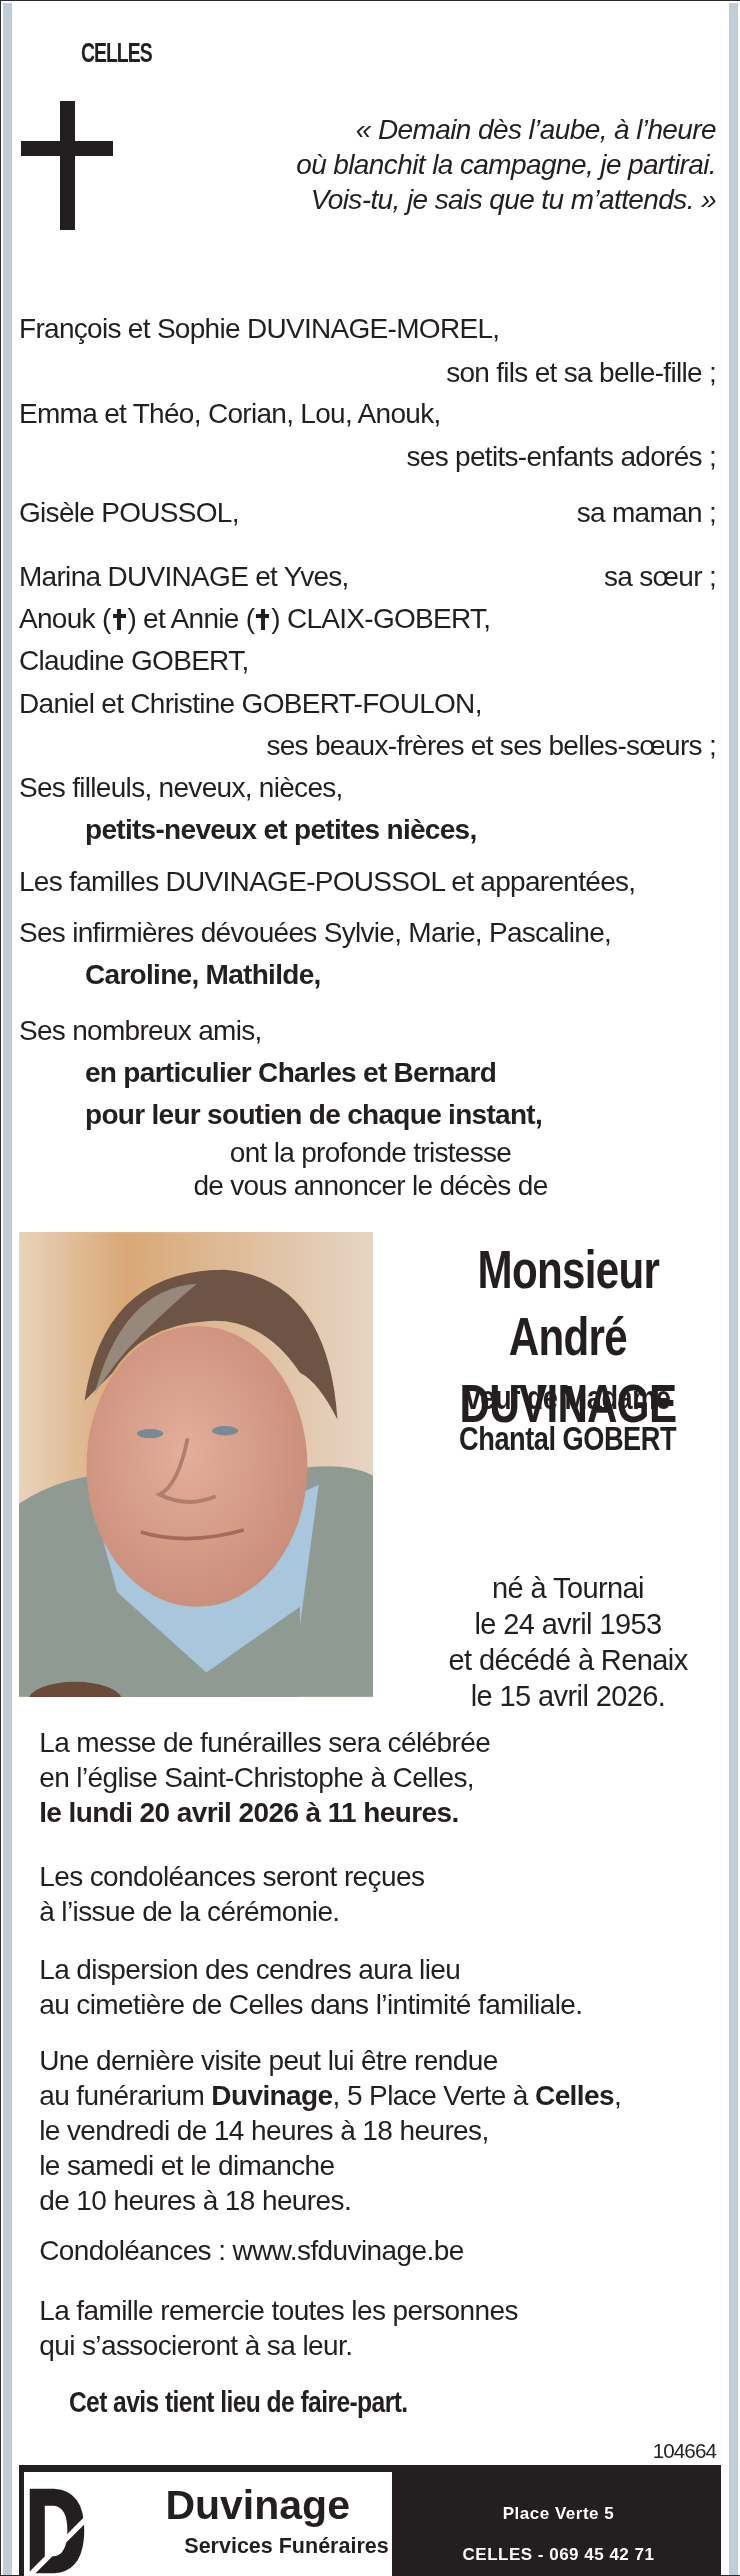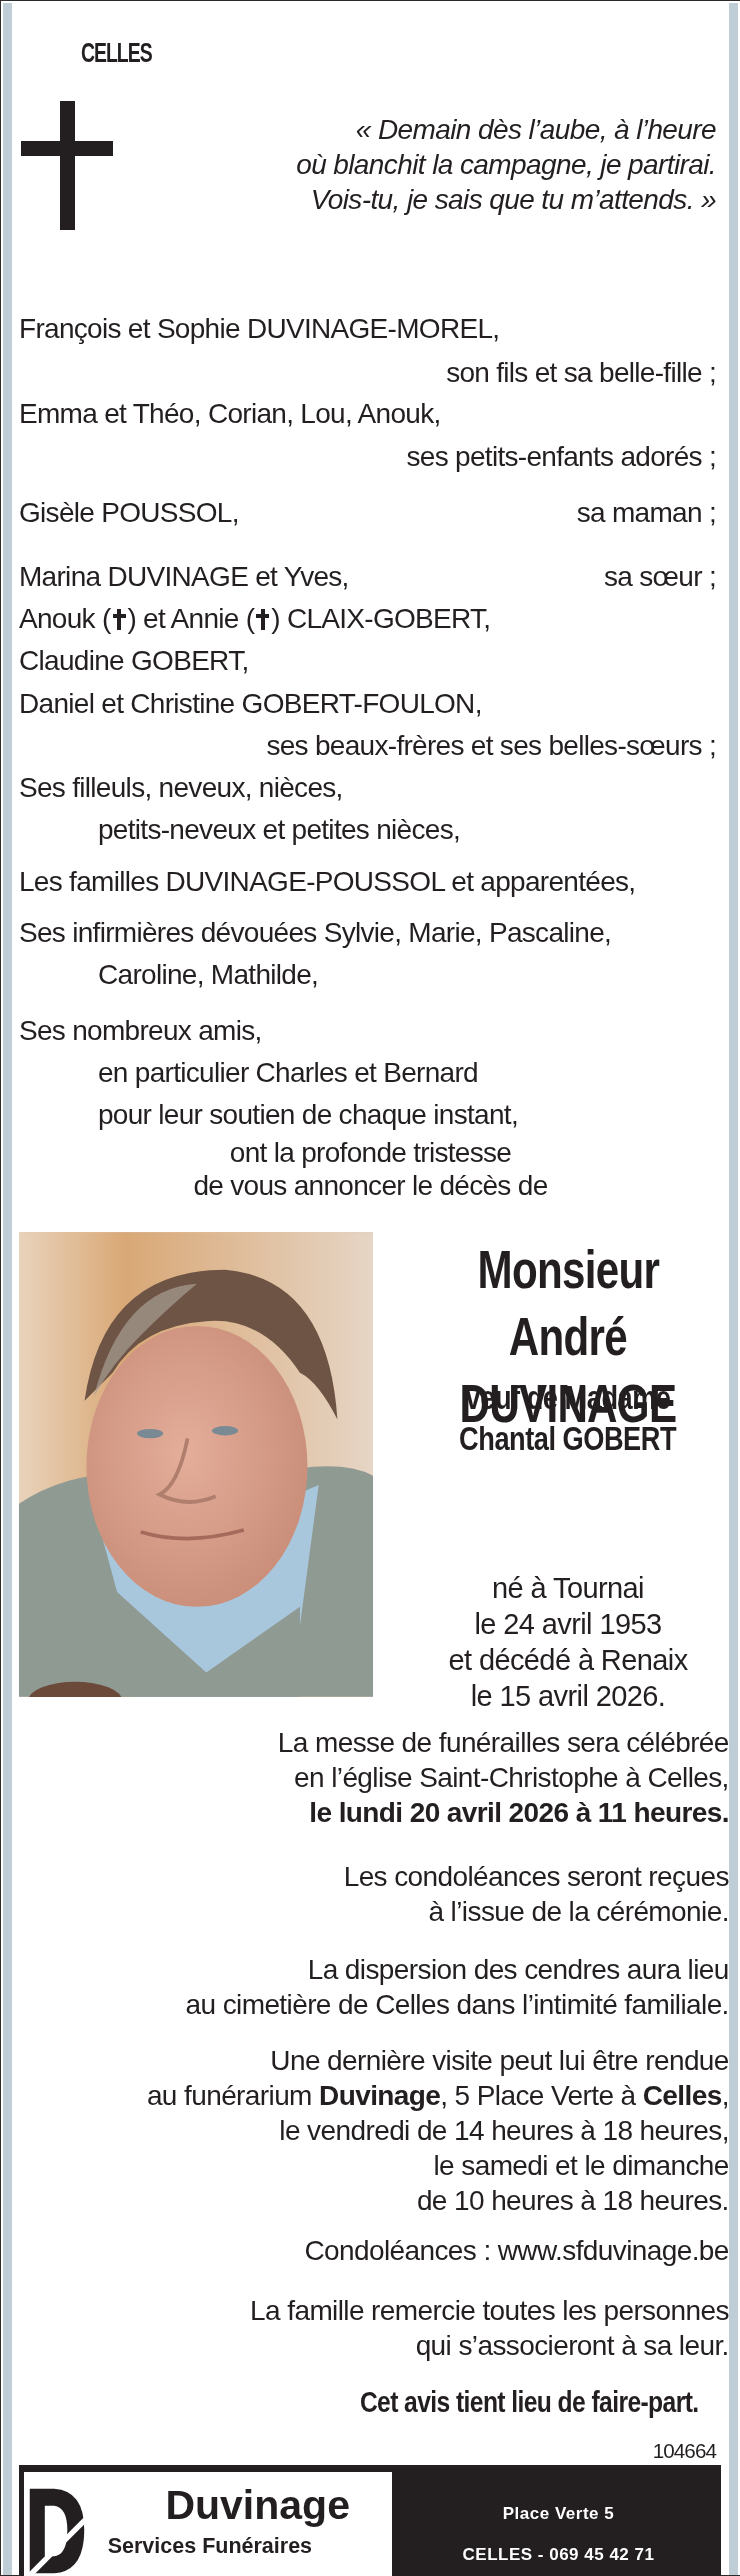--- a/index.html
+++ b/index.html
@@ -24,63 +24,63 @@
   .cross-h { left: 19.7px; top: 140px; width: 92px; height: 15px; background: #231f20; }
 
   .quote {
     right: 24px; top: 111px; width: 525px; text-align: right;
     font-style: italic; font-size: 28px; line-height: 35px; letter-spacing: -0.6px;
   }
 
   .line { position: absolute; font-size: 28px; line-height: 32px; white-space: nowrap; letter-spacing: -0.7px; }
   .l { left: 18px; }
   .r { right: 24px; text-align: right; }
-  .ind { left: 97px; }
+  .ind { left: 84px; font-weight: bold; }
   .c { left: 11.2px; right: 11.2px; text-align: center; }
 
   .cross-inline { display: inline-block; position: relative; width: 13px; height: 20.6px; vertical-align: -1.9px; margin: 0 1.9px; }
   .cross-inline::before { content: ""; position: absolute; left: 4.7px; top: 0; width: 3.7px; height: 20.6px; background: #231f20; }
   .cross-inline::after { content: ""; position: absolute; left: 0; top: 4.7px; width: 13px; height: 3.7px; background: #231f20; }
 
   .photo {
     left: 18px; top: 1231px; width: 354px; height: 465px; overflow: hidden;
     background: #dcc7b2;
   }
 
   .name-block { left: 403px; width: 328px; text-align: center; }
   .name {
     font-weight: bold; font-size: 54px; line-height: 67px; letter-spacing: -0.9px;
   }
   .name span { display: inline-block; transform: scaleX(0.78); }
   .widow { font-weight: bold; font-size: 34px; line-height: 41px; letter-spacing: -0.6px; }
   .widow span { display: inline-block; transform: scaleX(0.8); }
   .birth { font-size: 29px; line-height: 36px; letter-spacing: -0.6px; }
 
-  .ctext { left: 11.2px; right: 11.2px; text-align: right; font-size: 28px; line-height: 35px; letter-spacing: -0.6px; }
+  .ctext { left: 11.2px; right: 11.2px; text-align: left; font-size: 28px; line-height: 35px; letter-spacing: -0.6px; padding-left: 27px; }
   .bold { font-weight: bold; }
   .final { font-weight: bold; font-size: 29px; letter-spacing: -0.7px; }
   .final span { display: inline-block; transform: scaleX(0.85); }
 
   .refno { right: 24px; top: 2499px; font-size: 20.6px; letter-spacing: -0.9px; }
 
   .footer {
     left: 18px; top: 2464px; width: 702px; height: 132px;
     background: #231f20;
   }
   .footer { top: 2464px; height: 132px; }
   .logo-box {
     position: absolute; left: 4.7px; top: 6.6px; width: 368px; height: 118px; background: #ffffff;
   }
   .logo-d { position: absolute; left: 2.8px; top: 11.2px; width: 62px; height: 96px; }
   .brand {
     position: absolute; left: 103px; top: 9.4px; width: 262px; text-align: center;
     font-size: 41px; font-weight: bold; letter-spacing: 0px; color: #231f20; line-height: 49px;
   }
   .brand-sub {
-    position: absolute; left: 84px; top: 60px; width: 281px; text-align: left;
+    position: absolute; left: 84px; top: 60px; width: 281px; text-align: right;
     font-size: 21.5px; color: #231f20; font-weight: bold; letter-spacing: 0px; line-height: 28px;
   }
   .contact {
     position: absolute; left: 382px; top: 28px; width: 315px; text-align: center; color: #ffffff;
     font-weight: bold; font-size: 17px; line-height: 41px; letter-spacing: 0.5px;
   }
 </style>
 </head>
 <body>
 

